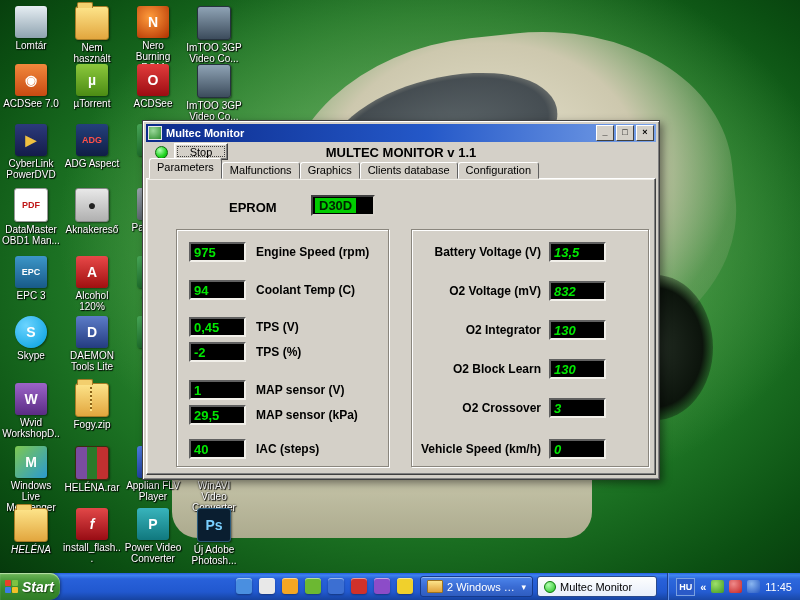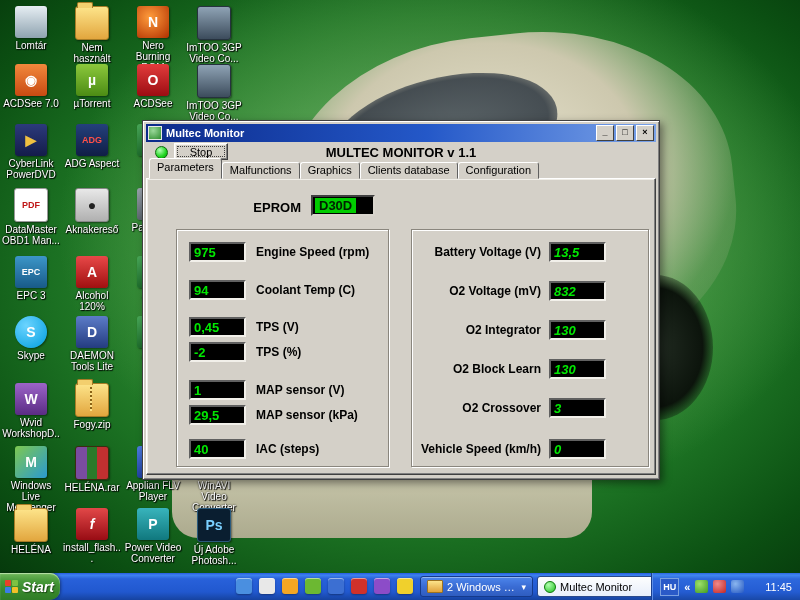--- a/index.html
+++ b/index.html
@@ -79,21 +79,21 @@
     font-family:inherit;font-size:11px;color:#000;outline:1px dotted #404040;outline-offset:-4px;cursor:pointer;}
   .apptitle{position:absolute;left:0;right:0;top:3px;text-align:center;font-size:13px;font-weight:bold;color:#000;
     pointer-events:none;}
   .tabs{position:absolute;left:6px;top:40px;height:18px;display:flex;align-items:flex-end;z-index:3;}
   .tab{height:13px;padding:1px 7px 1px;font-size:11px;color:#000;background:#d4d0c8;cursor:pointer;
     border:1px solid;border-color:#fff #606060 #d4d0c8 #fff;border-radius:3px 3px 0 0;}
   .tab.selected{height:16px;padding-top:2px;position:relative;z-index:4;font-weight:normal;}
   .page{position:absolute;left:3px;top:57px;right:3px;bottom:4px;background:#d4d0c8;z-index:1;
     border:1px solid;border-color:#fff #404040 #404040 #fff;
     box-shadow:inset -1px -1px 0 #808080,inset 1px 1px 0 #f0eee8;}
-  .eplabel{position:absolute;left:86px;top:79px;width:72px;text-align:right;font-size:13px;font-weight:bold;z-index:2;color:#000;}
+  .eplabel{position:absolute;left:86px;top:79px;width:72px;text-align:left;font-size:13px;font-weight:bold;z-index:2;color:#000;}
   .lcd{background:#000;border:2px solid;border-color:#606060 #f2f0ea #f2f0ea #606060;
     display:inline-flex;align-items:center;box-sizing:border-box;}
   .lcd>span{color:#00e800;font-weight:bold;font-size:13px;padding-left:3px;white-space:nowrap;text-align:center;}
   .epbox{position:absolute;left:168px;top:74px;width:64px;height:21px;z-index:2;border-color:#404040 #d8d4cc #d8d4cc #404040;}
   .epbox>span.epsel{background:#00cc00;color:#002000;padding:0 4px;margin-left:2px;}
   .gframe{position:absolute;z-index:1;border:1px solid #8a867e;box-shadow:inset 1px 1px 0 #fff,1px 1px 0 #fff;}
   .gleft{left:33px;top:108px;width:211px;height:236px;}
   .gright{left:268px;top:108px;width:236px;height:236px;}
   .prow{position:absolute;display:flex;align-items:center;height:22px;z-index:2;}
   .lrow{left:46px;}
@@ -134,21 +134,21 @@
   .tray{position:absolute;right:0;top:0;height:27px;display:flex;align-items:center;gap:5px;padding:0 8px;
     border-left:1px solid #1a3f8f;box-shadow:inset 1px 0 0 #5d8ee8;
     background:linear-gradient(180deg,#2a66e4 0%,#4187f2 8%,#2d68dd 22%,#245cd2 70%,#1948a6 100%);}
   .lang{width:17px;height:16px;background:#2a5ac8;border:1px solid #7aa0e0;color:#fff;font-size:9px;
     font-weight:bold;display:flex;align-items:center;justify-content:center;cursor:pointer;}
   .chev{color:#fff;font-size:11px;font-weight:bold;cursor:pointer;}
   .tico{width:13px;height:13px;border-radius:2px;cursor:pointer;}
   .t1{background:radial-gradient(circle at 35% 30%,#9fe06a,#3f9a22);}
   .t2{background:radial-gradient(circle at 35% 30%,#f08a8a,#c22525);}
   .t3{background:radial-gradient(circle at 35% 30%,#8ab6f0,#2558c2);}
-  .clock{color:#fff;font-size:11px;margin-left:16px;}
+  .clock{color:#fff;font-size:11px;margin-left:0;}
 </style>
 </head>
 <body>
 
 <div class="desktop">
   <div class="blob b-car"></div>
   <div class="blob b-glass"></div>
   <div class="blob b-wheel"></div>
   <div class="blob b-bumper"></div>
 
@@ -302,21 +302,21 @@
           <span style="font-size: 9px;">FLV</span>
         </div>
         <div class="dlabel">Applian FLV Player</div>
       </div>
       <div class="icell" style="left: 185px; top: 446px;">
         <div class="dicon ic-winavi">
           <span style="font-size: 9px;">AVI</span>
         </div>
         <div class="dlabel">WinAVI Video Converter</div>
       </div>
-      <div class="icell" style="left: 2px; top: 508px;">
+      <div class="icell" style="left: 2px; top: 508px; font-style: italic;">
         <div class="dicon ic-helena-folder">
           <span></span>
         </div>
         <div class="dlabel">HELÉNA</div>
       </div>
       <div class="icell" style="left: 63px; top: 508px;">
         <div class="dicon ic-flash-installer">
           <span>f</span>
         </div>
         <div class="dlabel">install_flash...</div>

